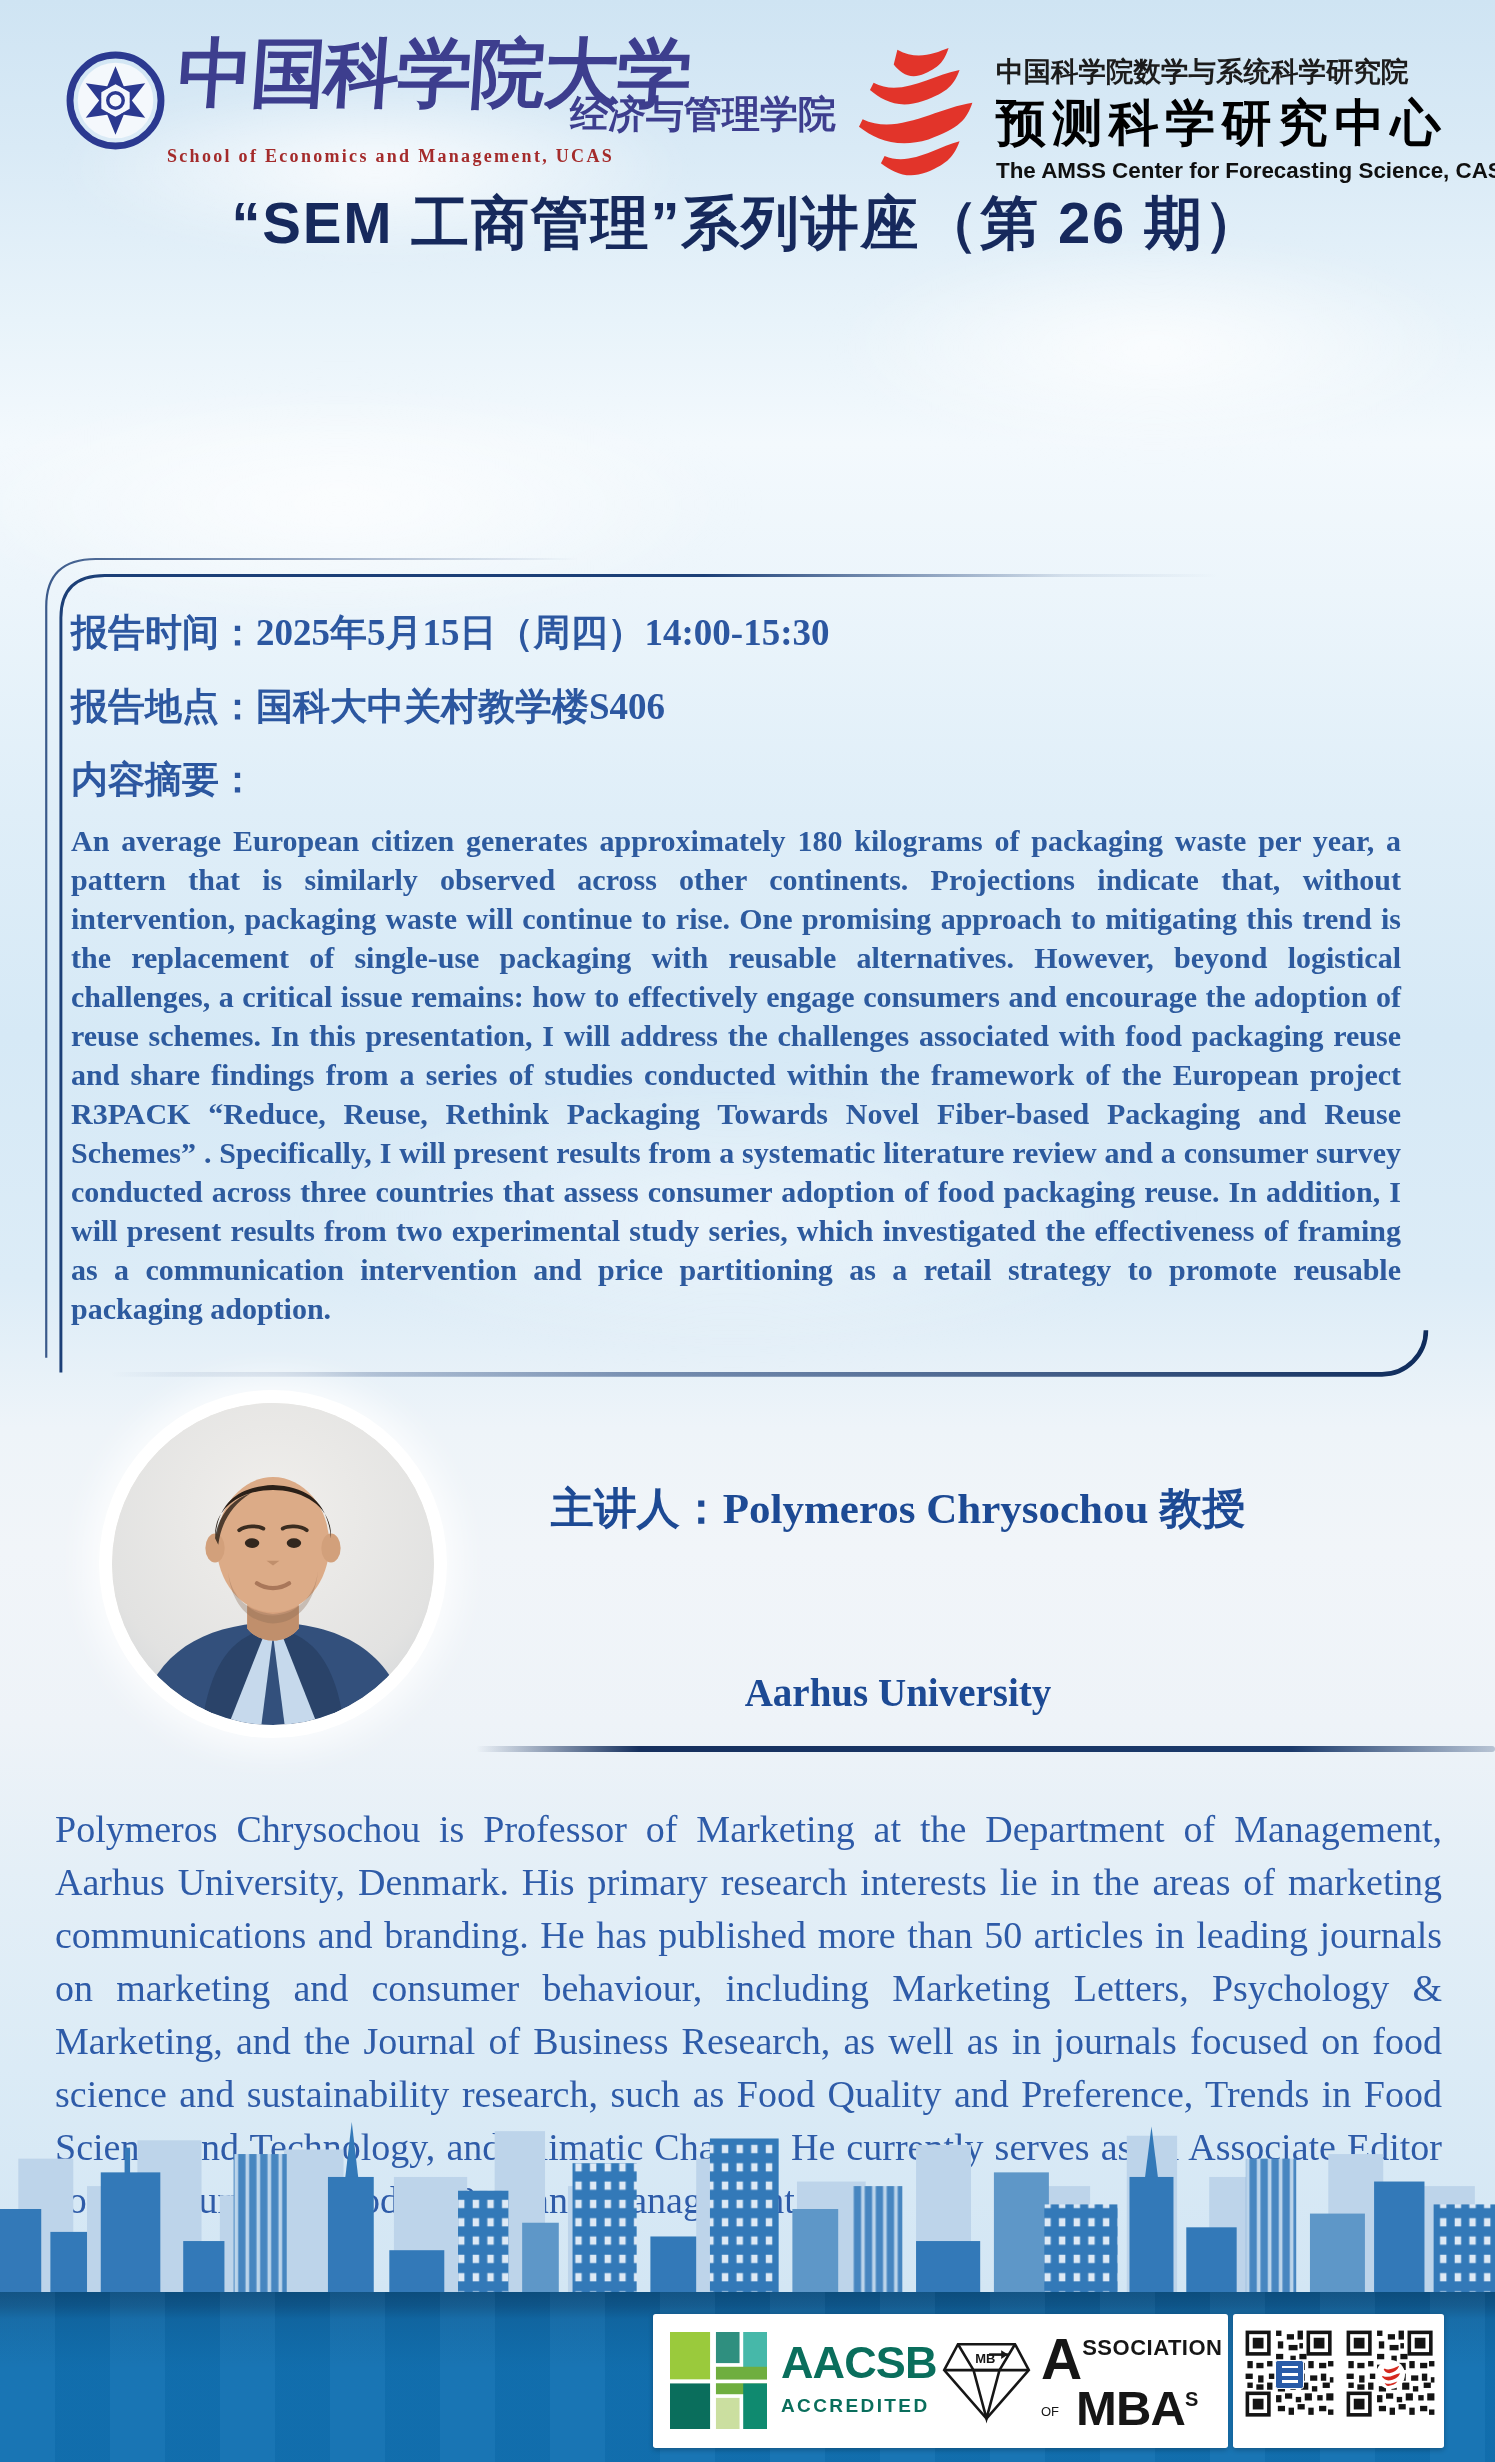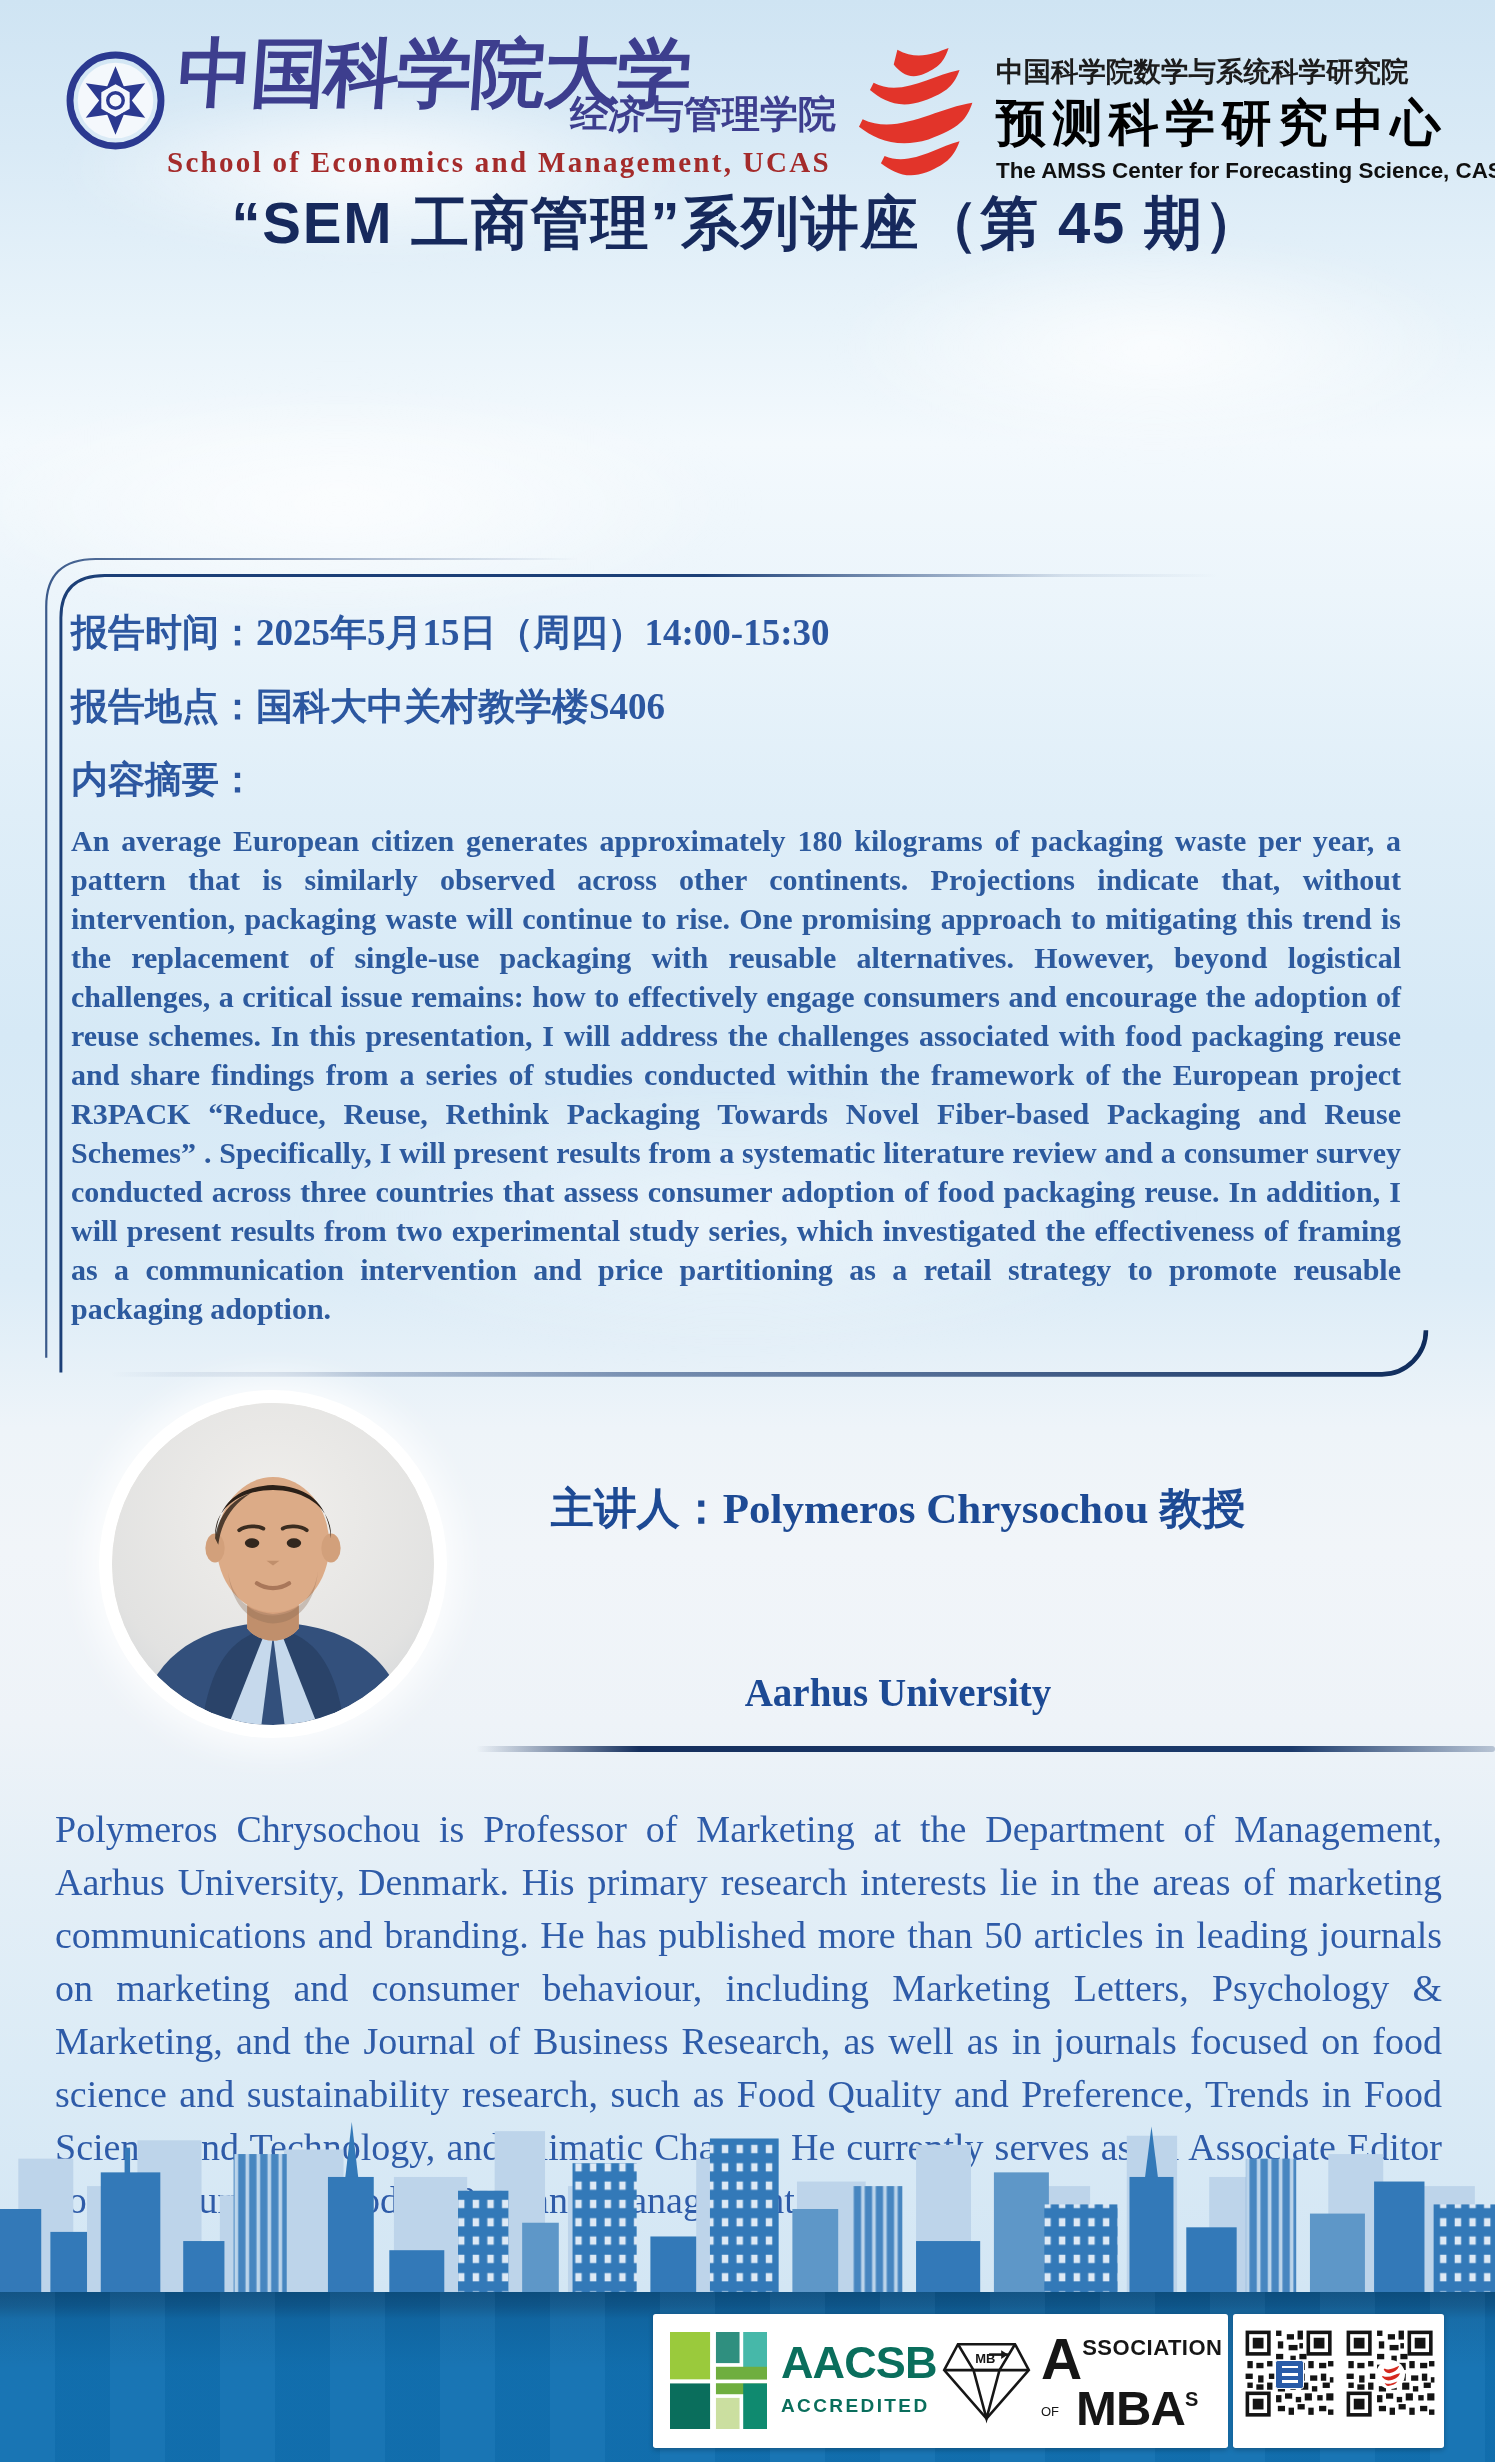--- a/index.html
+++ b/index.html
@@ -19,21 +19,21 @@
 
   
   .hdr-left{position:absolute;left:64px;top:29px;}
   .cas-emblem{position:absolute;left:0;top:20px;width:103px;height:103px;}
   .callig{position:absolute;left:114px;top:7.3px;width:513px;
     font-family:"Liberation Serif",serif;font-weight:900;font-size:75px;line-height:1;
     color:#3d3e8e;transform:skew(-4deg,0deg);letter-spacing:-1.8px;white-space:nowrap;}
   .school-cn{position:absolute;left:506px;top:60px;font-family:"Liberation Sans",sans-serif;
     font-weight:700;font-size:38px;color:#3d3e8e;white-space:nowrap;}
   .school-en{position:absolute;left:103px;top:117px;font-family:"Liberation Serif",serif;
-    font-weight:700;font-size:29px;letter-spacing:2.3px;color:#a42b2b;white-space:nowrap;}
+    font-weight:700;font-size:18px;letter-spacing:2.3px;color:#a42b2b;white-space:nowrap;}
 
   .hdr-right{position:absolute;left:857px;top:37px;}
   .amss-mark{position:absolute;left:0;top:11px;width:121px;height:139px;}
   .inst-cn{position:absolute;left:139px;top:16.5px;font-family:"Liberation Sans",sans-serif;
     font-weight:600;font-size:27.5px;color:#1c1c1c;white-space:nowrap;}
   .center-cn{position:absolute;left:139px;top:53px;font-family:"Liberation Serif",serif;
     font-weight:900;font-size:50px;letter-spacing:6.4px;color:#000;white-space:nowrap;}
   .center-en{position:absolute;left:139px;top:121px;font-family:"Liberation Sans",sans-serif;
     font-weight:700;font-size:22.4px;color:#101010;white-space:nowrap;}
 
@@ -143,21 +143,21 @@
         <path d="M18 38 C48 54 80 30 112 24 C106 40 100 48 72 58 C46 67 28 58 14 46 Z"></path>
         <path d="M6 78 C44 96 86 66 126 60 C120 78 112 88 78 100 C44 110 20 100 2 86 Z"></path>
         <path d="M30 118 C58 130 88 108 112 102 C106 118 100 126 76 136 C54 144 40 136 26 126 Z"></path>
       </g>
     </svg>
     <div class="inst-cn" data-name="institute-name-cn">中国科学院数学与系统科学研究院</div>
     <div class="center-cn" data-name="center-name-cn">预测科学研究中心</div>
     <div class="center-en" data-name="center-name-en">The AMSS Center for Forecasting Science, CAS</div>
   </div>
 
-  <div class="series-title" data-name="series-title">“SEM 工商管理”系列讲座（第 45 期）</div>
+  <div class="series-title" data-name="series-title">“SEM 工商管理”系列讲座（第 26 期）</div>
 
   <svg class="frame-svg" data-name="abstract-frame" viewBox="0 0 1540 930">
     <defs>
       <linearGradient id="gA" x1="0" y1="0" x2="1" y2="0">
         <stop offset="0" stop-color="#1c3f77"></stop>
         <stop offset="0.5" stop-color="#1c3f77"></stop>
         <stop offset="0.78" stop-color="#1c3f77" stop-opacity="0.12"></stop>
         <stop offset="0.9" stop-color="#1c3f77" stop-opacity="0"></stop>
       </linearGradient>
       <linearGradient id="gB" x1="0" y1="0" x2="0" y2="1">

